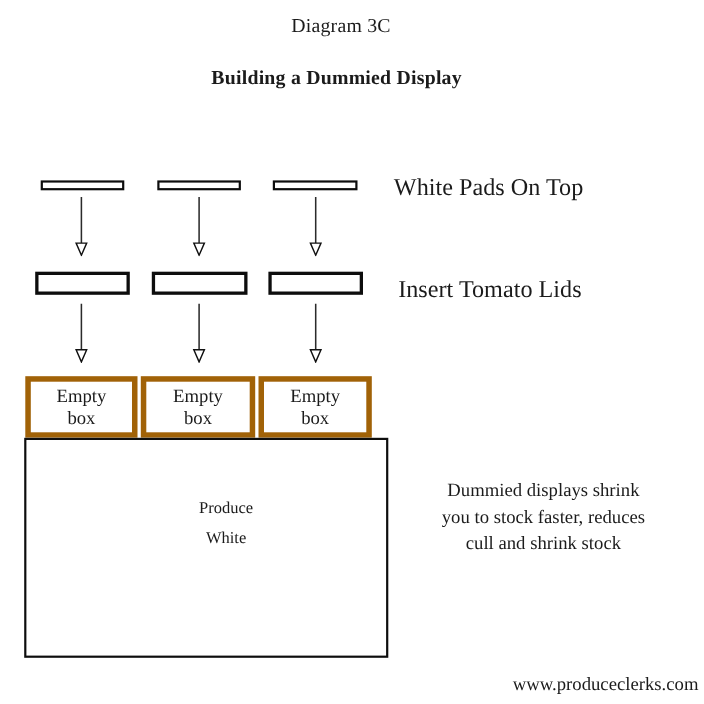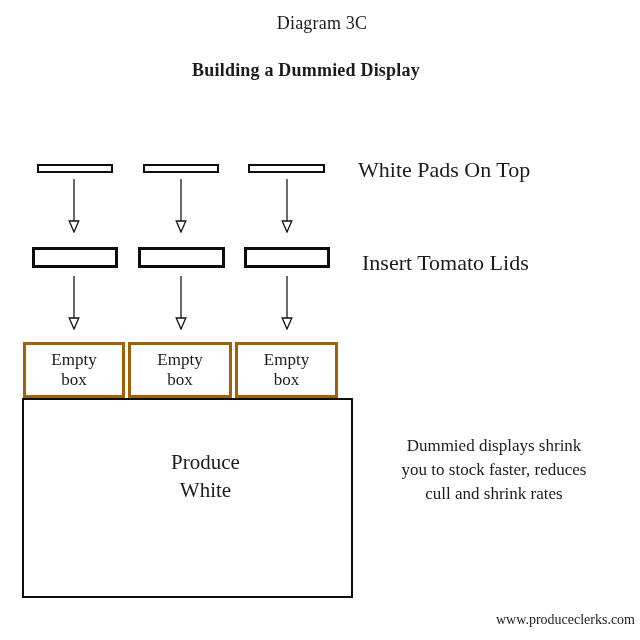--- a/index.html
+++ b/index.html
@@ -32,21 +32,21 @@
   .lid {
     position: absolute;
     height: 21px;
     border: 3px solid #0d0d0d;
     background: #ffffff;
     box-sizing: border-box;
   }
   .ebox {
     position: absolute;
     height: 56px;
-    border: 3px solid #a16207;
+    border: 5px solid #a16207;
     background: #ffffff;
     box-sizing: border-box;
     display: flex;
     flex-direction: column;
     align-items: center;
     justify-content: center;
     font-size: 17px;
     line-height: 20px;
     text-align: center;
   }
@@ -56,21 +56,21 @@
     top: 398px;
     width: 331px;
     height: 200px;
     border: 2px solid #0d0d0d;
     background: #ffffff;
     box-sizing: border-box;
     text-align: center;
   }
   .ptable-text {
     margin-top: 48px;
-    font-size: 21px;
+    font-size: 15px;
     line-height: 28px;
     padding-left: 36px;
   }
   .side-label {
     position: absolute;
     font-size: 22px;
     white-space: nowrap;
   }
   .note {
     position: absolute;
@@ -78,35 +78,35 @@
     top: 434px;
     width: 248px;
     text-align: center;
     font-size: 17px;
     line-height: 24px;
   }
   .website {
     position: absolute;
     right: 5px;
     top: 612px;
-    font-size: 14px;
+    font-size: 17px;
     white-space: nowrap;
   }
   .arrow {
     position: absolute;
     width: 14px;
     height: 54px;
   }
 </style>
 </head>
 <body>
 
 <div id="canvas">
 
-  <div class="abs title-text" style="left:16px; top:13px; width:612px; text-align:center;">Diagram 3C</div>
+  <div class="abs title-text" style="left:4px; top:13px; width:612px; text-align:center;">Diagram 3C</div>
   <div class="abs title-text" style="left:0; top:60px; width:612px; text-align:center;font-weight:bold;">Building a Dummied Display</div>
 
   <div class="pad" style="left:37px;  top:164px; width:76px;"></div>
   <div class="pad" style="left:143px; top:164px; width:76px;"></div>
   <div class="pad" style="left:248px; top:164px; width:77px;"></div>
 
   <svg class="arrow" style="left:67px; top:179px;" viewBox="0 0 14 54">
     <line x1="7" y1="0" x2="7" y2="42" stroke="#2b2b2b" stroke-width="1.4"></line>
     <polygon points="7,53 2.2,42 11.8,42" fill="#ffffff" stroke="#111111" stroke-width="1.3"></polygon>
   </svg>
@@ -155,18 +155,18 @@
       <div>White</div>
     </div>
   </div>
 
   <div class="side-label" style="left:358px; top:157px;">White Pads On Top</div>
   <div class="side-label" style="left:362px; top:250px;">Insert Tomato Lids</div>
 
   <div class="note">
     <div>Dummied displays shrink</div>
     <div>you to stock faster, reduces</div>
-    <div>cull and shrink rates</div>
+    <div>cull and shrink stock</div>
   </div>
 
   <div class="website">www.produceclerks.com</div>
 
 </div>
 
 </body></html>

